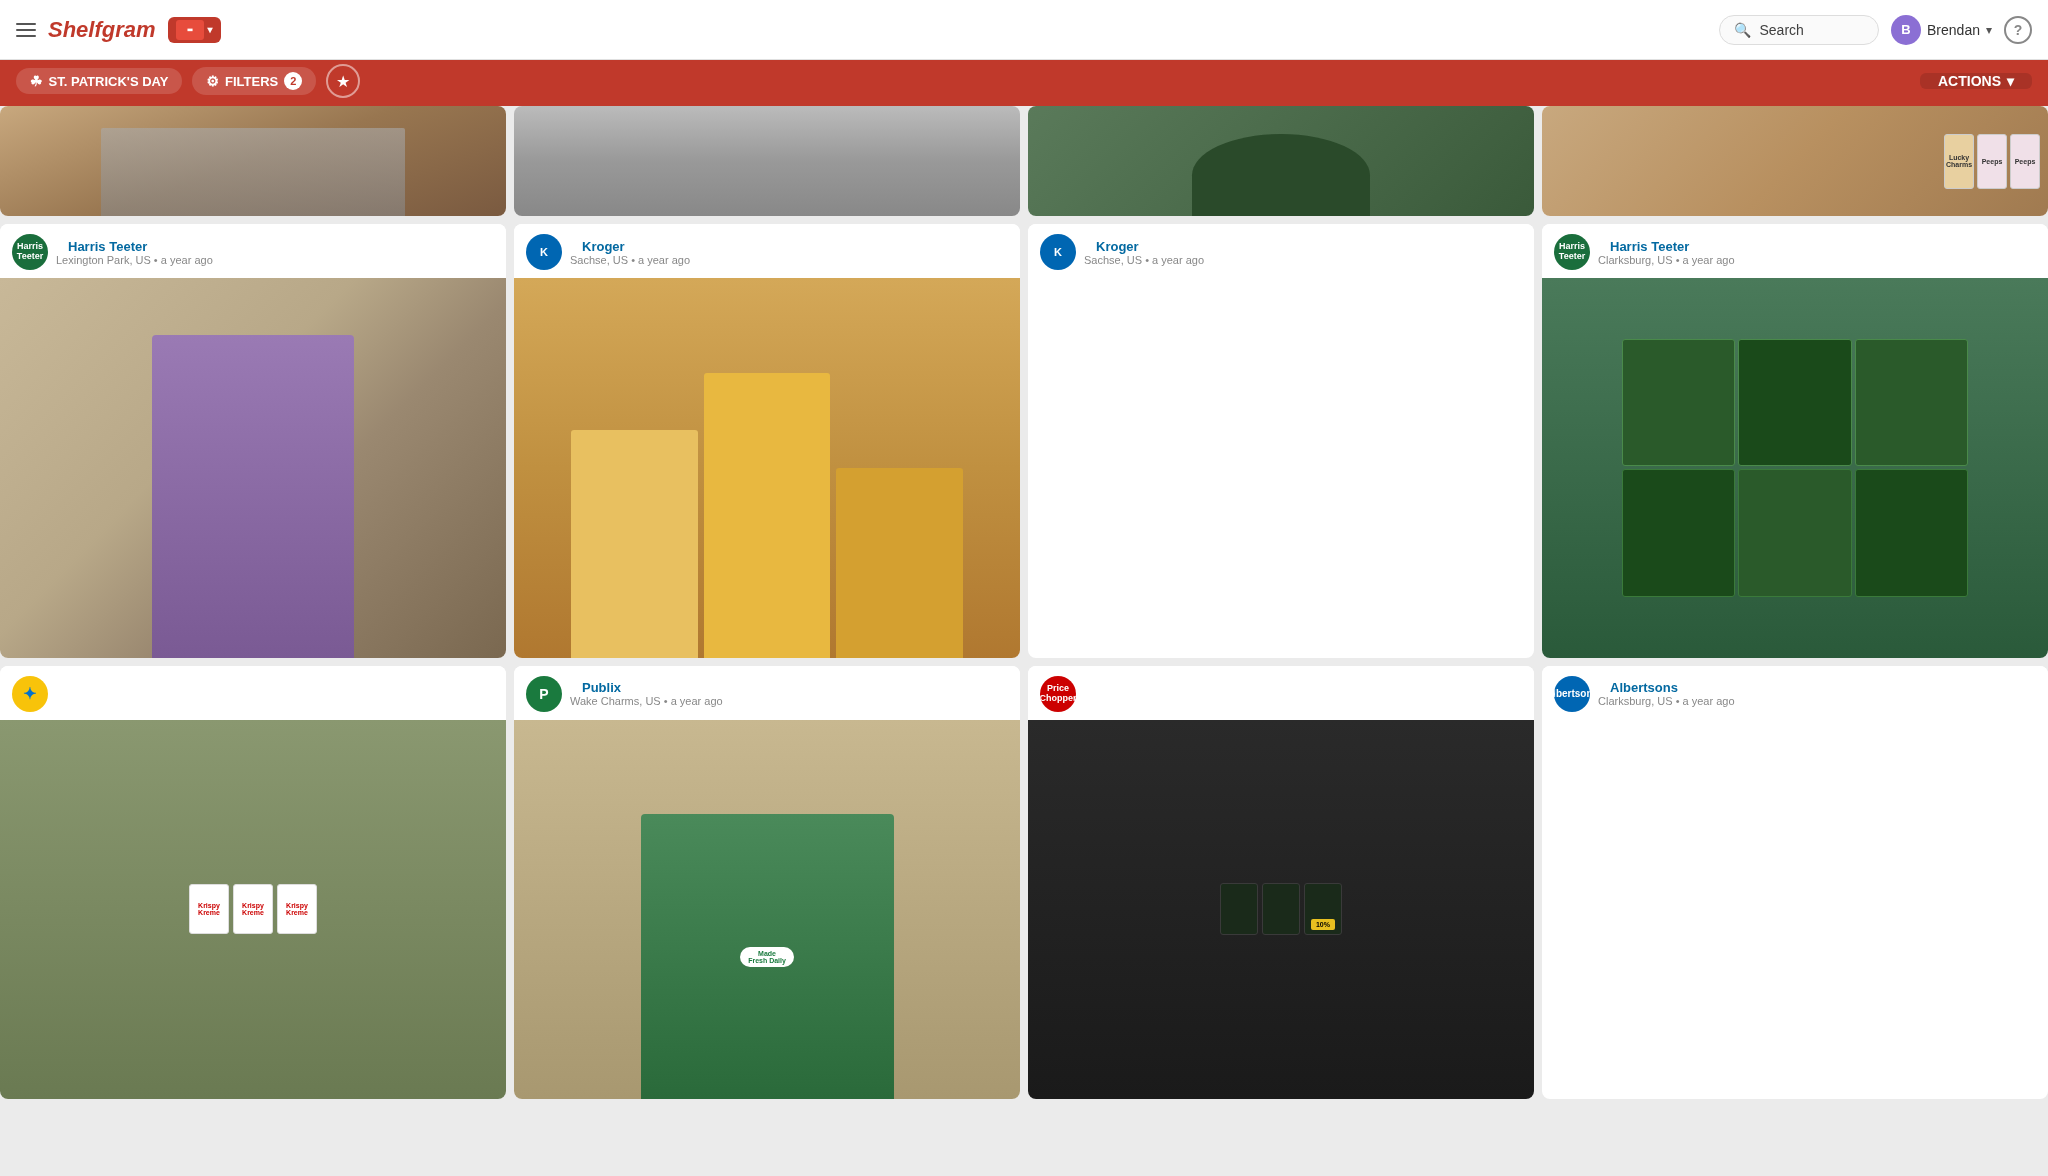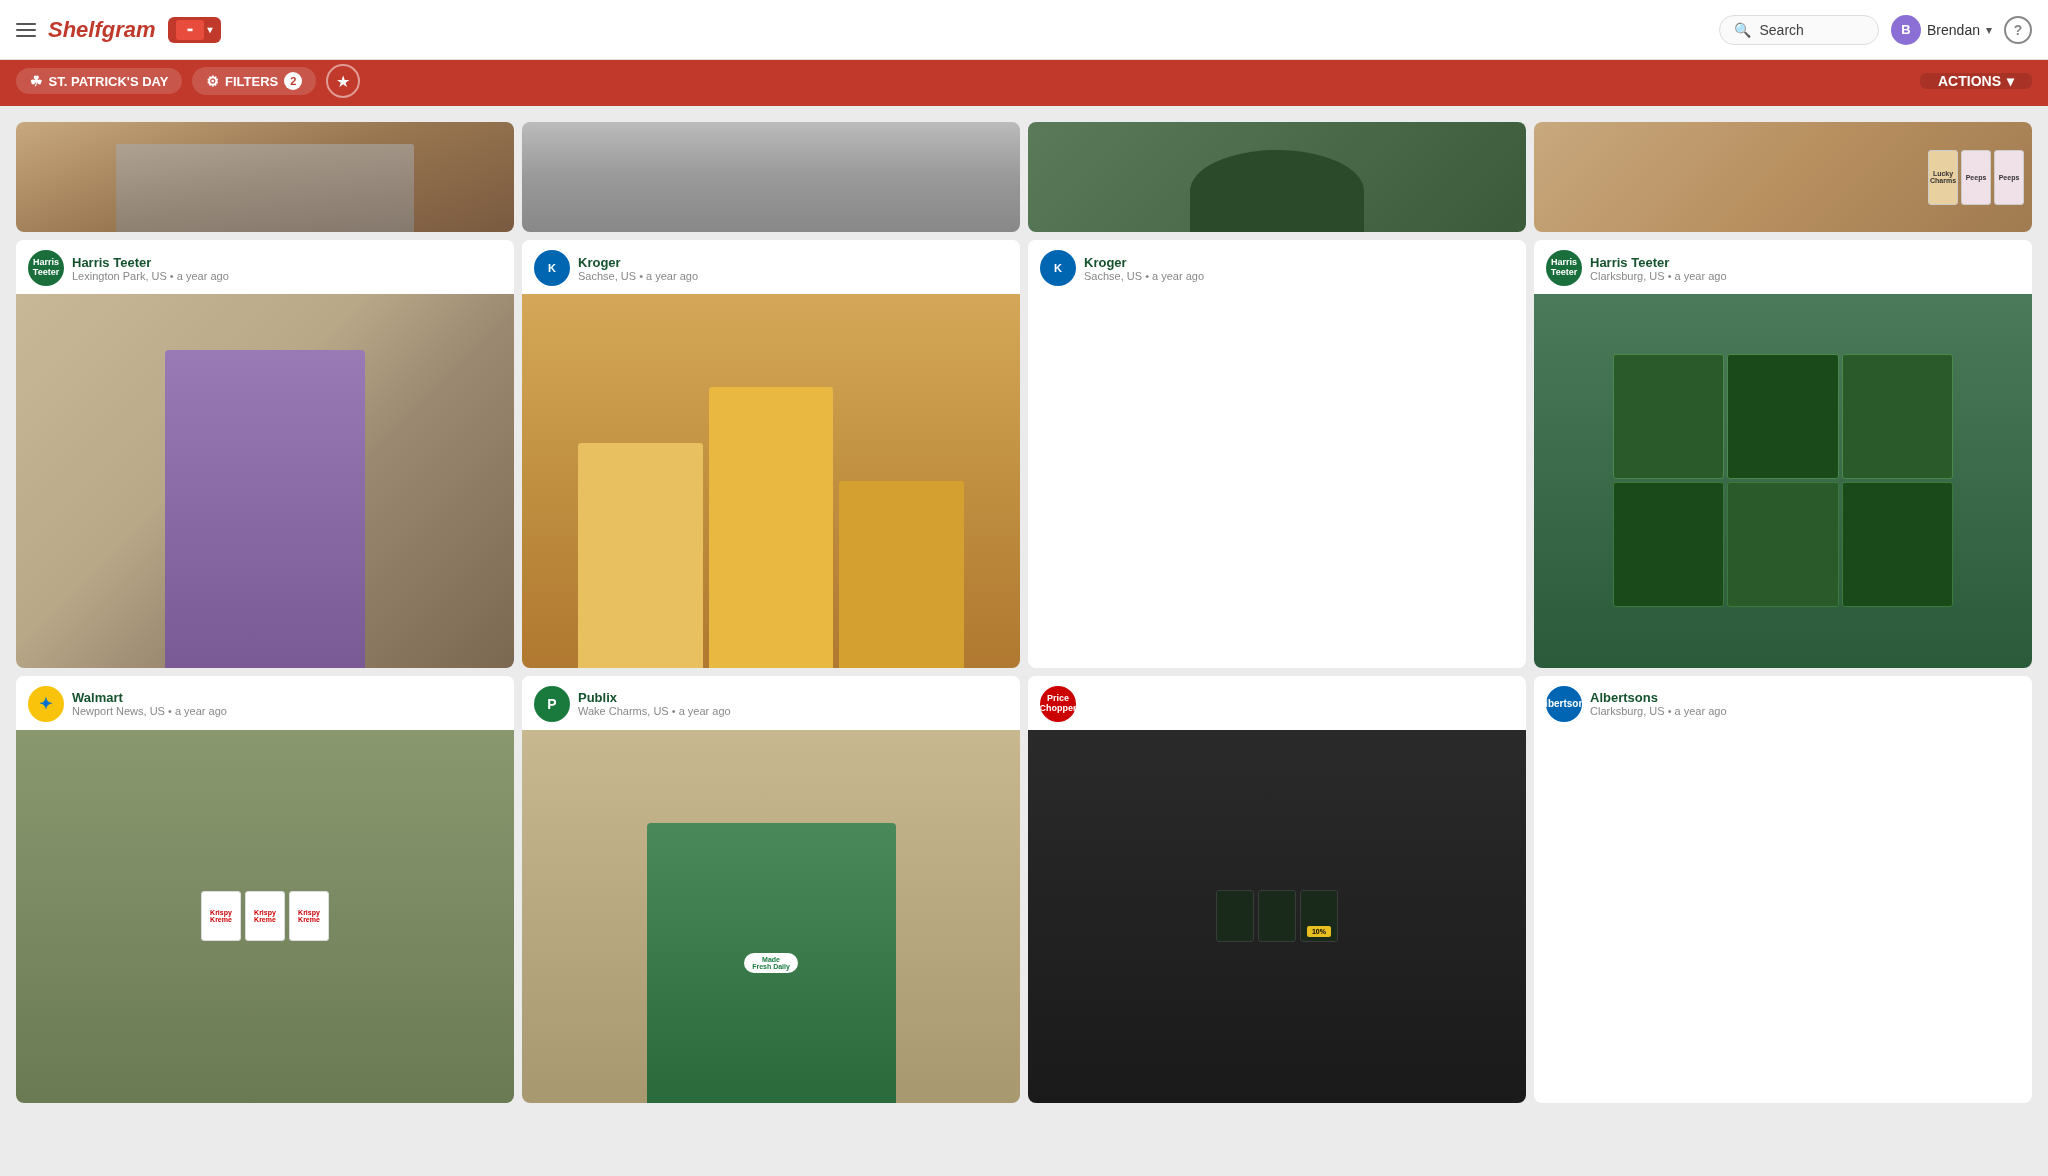--- a/index.html
+++ b/index.html
@@ -75,21 +75,21 @@
     .actions-btn {
       margin-left: auto; background: #a93226; color: #fff;
       border: none; border-radius: 6px; padding: 0 18px;
       font-size: 14px; font-weight: 600; cursor: pointer;
       display: flex; align-items: center; gap: 6px;
     }
 
     
     .main-content {
       margin-top: 106px;
-      padding: 16px;
+      padding: 0;
       background: #ebebeb;
       min-height: calc(100vh - 106px);
     }
 
     
     .image-grid {
       display: grid;
       grid-template-columns: repeat(4, 1fr);
       gap: 8px;
     }
@@ -109,21 +109,21 @@
       background: #fff;
     }
 
     .store-avatar {
       width: 36px; height: 36px; border-radius: 50%; overflow: hidden;
       flex-shrink: 0; display: flex; align-items: center; justify-content: center;
       font-size: 11px; font-weight: 700; color: #fff;
     }
 
     .store-info { flex: 1; min-width: 0; }
-    .store-name { font-size: 13px; font-weight: 700; color: #14532d; white-space: nowrap; overflow: hidden; text-overflow: ellipsis; }
+    .store-name { font-size: 13px; font-weight: 700; color: #0369a1; white-space: nowrap; overflow: hidden; text-overflow: ellipsis; margin-left: 12px; }
     .store-meta { font-size: 11px; color: #888; white-space: nowrap; overflow: hidden; text-overflow: ellipsis; }
 
     .card-image-placeholder {
       width: 100%;
       aspect-ratio: 4/3;
       display: flex;
       align-items: center;
       justify-content: center;
       font-size: 12px;
       color: #aaa;
@@ -324,28 +324,20 @@
           </div>
         </div>
       </div>
     </div>
 
     <div id="card-5-el" class="grid-card">
       <div class="card-header">
         <div class="store-avatar walmart" style="background:#f8c30a;position:relative;">
           <span style="color:#0071ce;font-size:16px;font-weight:900;">✦</span>
         </div>
-        <div class="store-info">
-          <div class="store-name">Walmart</div>
-          <div class="store-meta">
-            <span>Newport News, US</span>
-            <span> • </span>
-            <span>a year ago</span>
-          </div>
-        </div>
       </div>
       <div class="card-image-placeholder" style="background:linear-gradient(135deg,#8a9a6a 0%,#7a8a5a 40%,#9aaa7a 100%);aspect-ratio:4/3;display:flex;align-items:center;justify-content:center;overflow:hidden;position:relative;">
         <div style="width:100%;height:100%;background:linear-gradient(180deg,#8a9870,#6a7a52);display:flex;align-items:center;justify-content:center;">
           <div style="display:flex;gap:4px;flex-wrap:wrap;width:80%;justify-content:center;">
             <div style="width:40px;height:50px;background:#fff;border-radius:3px;border:1px solid #ddd;display:flex;align-items:center;justify-content:center;font-size:7px;font-weight:700;color:#c00;text-align:center;">Krispy<br>Kreme</div>
             <div style="width:40px;height:50px;background:#fff;border-radius:3px;border:1px solid #ddd;display:flex;align-items:center;justify-content:center;font-size:7px;font-weight:700;color:#c00;text-align:center;">Krispy<br>Kreme</div>
             <div style="width:40px;height:50px;background:#fff;border-radius:3px;border:1px solid #ddd;display:flex;align-items:center;justify-content:center;font-size:7px;font-weight:700;color:#c00;text-align:center;">Krispy<br>Kreme</div>
           </div>
         </div>
       </div>

